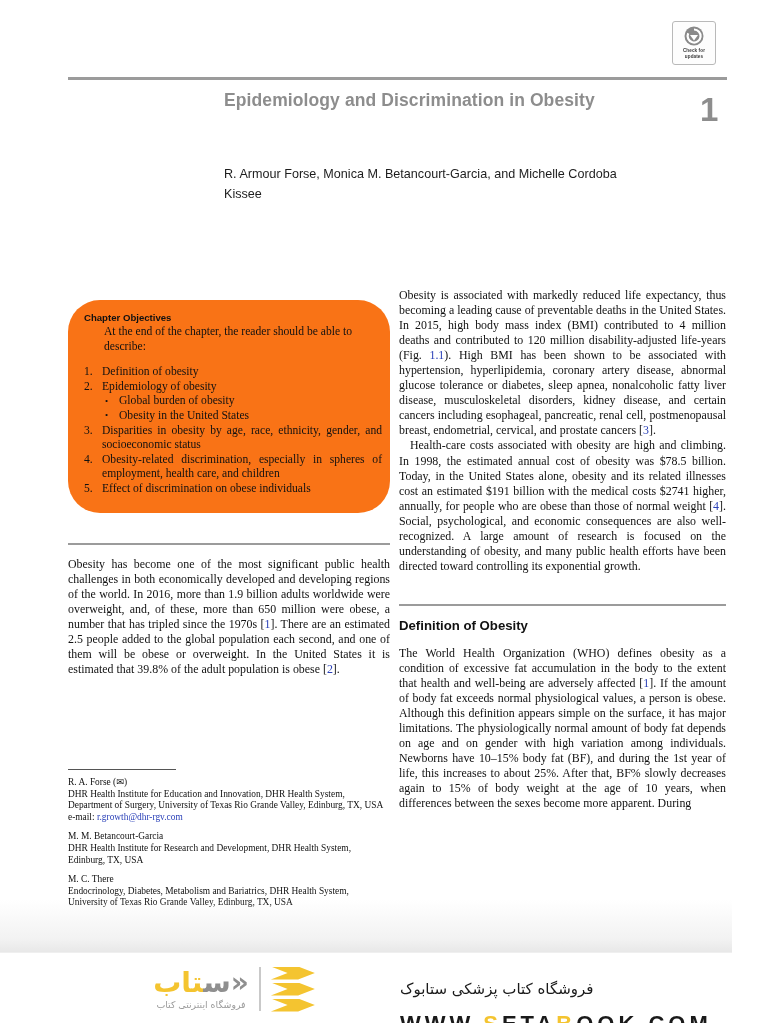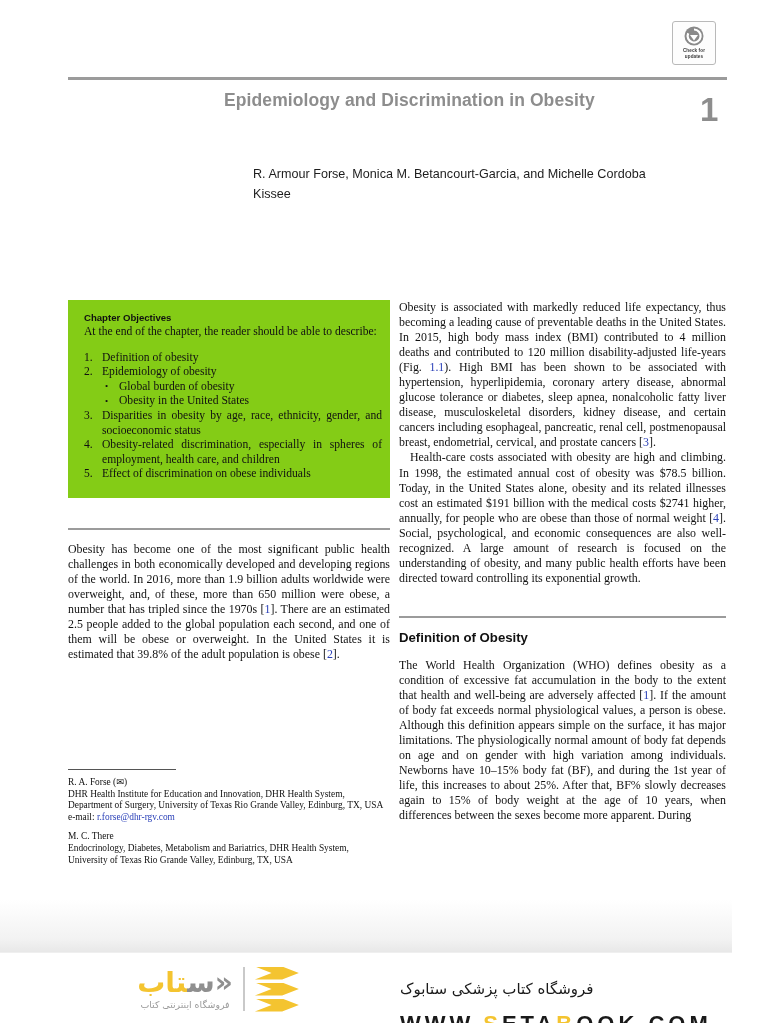--- a/index.html
+++ b/index.html
@@ -82,57 +82,58 @@
   }
   .authors {
     position: absolute;
     left: 224px;
     top: 164px;
     width: 430px;
     font-family: "Liberation Sans", sans-serif;
     font-size: 12.6px;
     line-height: 20px;
     color: #1d1d1d;
-    margin-left: 29px;
   }
 
   
   .col-left {
     position: absolute;
     left: 68px;
     top: 300px;
     width: 322px;
   }
   .col-right {
     position: absolute;
     left: 399px;
-    top: 300px;
+    top: 288px;
     width: 327px;
   }
 
   
   .objectives-box {
-    background: #84cc16;
+    background: #f97316;
     padding: 12px 8px 16px 16px;
     box-sizing: border-box;
     width: 322px;
+    border-radius: 32px;
   }
   .objectives-title {
     font-family: "Liberation Sans", sans-serif;
     font-size: 9.6px;
     font-weight: 700;
     color: #111;
     margin-bottom: 2px;
   }
   .objectives-intro {
     font-size: 11.6px;
     line-height: 14.6px;
     color: #111;
     text-align: left;
     margin-bottom: 11px;
+    margin-left: 20px;
   }
   ol.objectives-list {
     margin: 0;
     padding: 0;
     list-style: none;
     counter-reset: obj;
   }
   ol.objectives-list > li {
     counter-increment: obj;
     position: relative;
@@ -246,21 +247,21 @@
     position: absolute;
     left: 0;
     top: 952px;
     width: 780px;
     height: 71px;
     background: #ffffff;
     border-top: 1px solid #efefef;
   }
   .footer-left {
     position: absolute;
-    left: 60px;
+    left: 76px;
     top: 4px;
     width: 316px;
     height: 64px;
     display: flex;
     justify-content: center;
   }
   .setab-logo {
     display: flex;
     align-items: center;
     gap: 10px;
@@ -385,21 +386,25 @@
       <div class="section-head">Definition of Obesity</div>
       <p class="body"><span>The World Health Organization (WHO) defines obesity as a condition of excessive fat accumulation in the body to the extent that health and well-being are adversely affected [</span><span class="ref">1</span><span>]. If the amount of body fat exceeds normal physiological values, a person is obese. Although this definition appears simple on the surface, it has major limitations. The physiologically normal amount of body fat depends on age and on gender with high variation among individuals. Newborns have 10–15% body fat (BF), and during the 1st year of life, this increases to about 25%. After that, BF% slowly decreases again to 15% of body weight at the age of 10 years, when differences between the sexes become more apparent. During</span></p>
     </div>
   </div>
 
   <div class="footnote-rule"></div>
   <div class="footnote">
     <div class="fn-block">
       <div>R. A. Forse (✉)</div>
       <div>DHR Health Institute for Education and Innovation, DHR Health System, Department of Surgery, University of Texas Rio Grande Valley, Edinburg, TX, USA</div>
-      <div><span>e-mail: </span><span class="fn-mail">r.forse@dhr-rgv.com</span></div>
+      <div><span>e-mail: </span><span class="fn-mail">r.growth@dhr-rgv.com</span></div>
+    </div>
+    <div class="fn-block">
+      <div>M. M. Betancourt-Garcia</div>
+      <div>DHR Health Institute for Research and Development, DHR Health System, Edinburg, TX, USA</div>
     </div>
     <div class="fn-block">
       <div>M. C. There</div>
       <div>Endocrinology, Diabetes, Metabolism and Bariatrics, DHR Health System, University of Texas Rio Grande Valley, Edinburg, TX, USA</div>
     </div>
   </div>
 
   <div class="page-fade"></div>
 
   <div class="footer">

